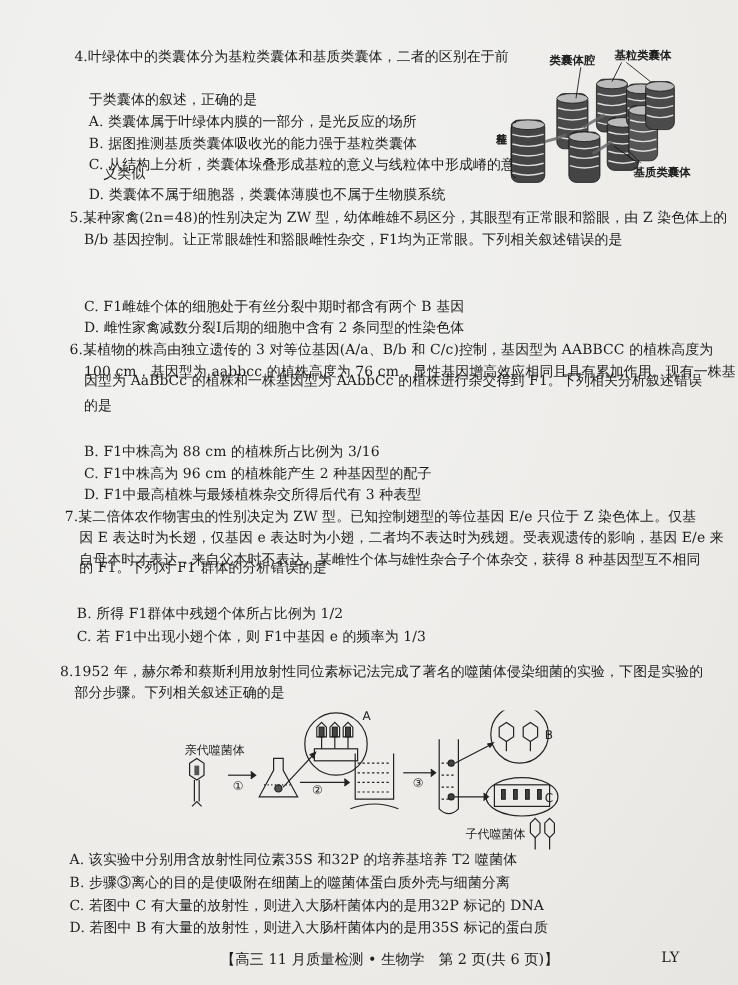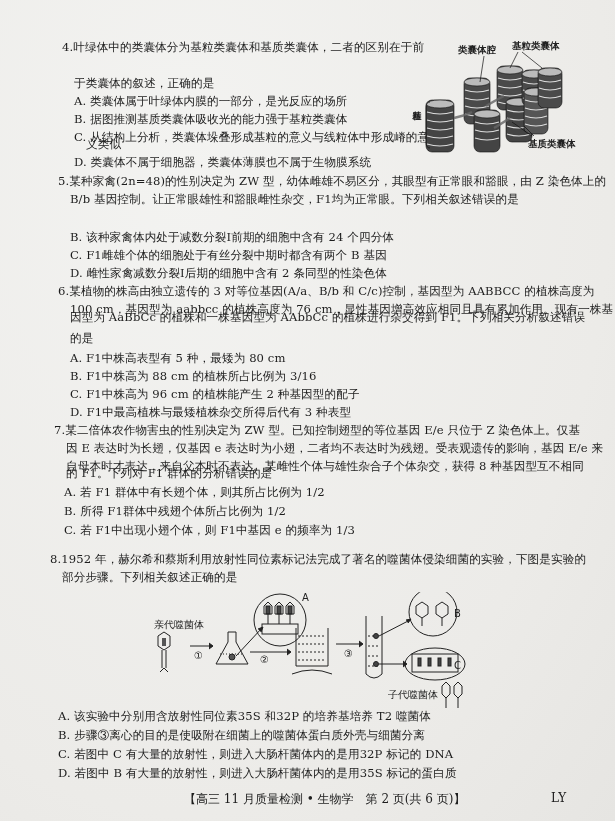--- a/index.html
+++ b/index.html
@@ -146,38 +146,35 @@
       </g>
     </svg>
     <span class="lbl" style="left:34px;top:6px">类囊体腔</span>
     <span class="lbl" style="left:88px;top:2px">基粒类囊体</span>
     <span class="lbl" style="left:104px;top:100px">基质类囊体</span>
     <span class="vlbl" style="left:-14px;top:66px">基粒</span>
   </div>
 
   <div class="line" style="left:58px;top:174px"><span>5.</span><span>某种家禽(2n=48)的性别决定为 ZW 型，幼体雌雄不易区分，其眼型有正常眼和豁眼，由 Z 染色体上的</span></div>
   <div class="line" style="left:70px;top:192px">B/b 基因控制。让正常眼雄性和豁眼雌性杂交，F1均为正常眼。下列相关叙述错误的是</div>
-  <div class="line" style="left:70px;top:230px">B. 该种家禽体内处于减数分裂Ⅰ前期的细胞中含有 24 个四分体</div>
   <div class="line" style="left:70px;top:248px">C. F1雌雄个体的细胞处于有丝分裂中期时都含有两个 B 基因</div>
   <div class="line" style="left:70px;top:266px">D. 雌性家禽减数分裂Ⅰ后期的细胞中含有 2 条同型的性染色体</div>
 
   <div class="line" style="left:58px;top:284px"><span>6.</span><span>某植物的株高由独立遗传的 3 对等位基因(A/a、B/b 和 C/c)控制，基因型为 AABBCC 的植株高度为</span></div>
   <div class="line" style="left:70px;top:302px">100 cm，基因型为 aabbcc 的植株高度为 76 cm，显性基因增高效应相同且具有累加作用。现有一株基</div>
   <div class="line" style="left:70px;top:310px">因型为 AaBbCc 的植株和一株基因型为 AAbbCc 的植株进行杂交得到 F1。下列相关分析叙述错误</div>
   <div class="line" style="left:70px;top:331px">的是</div>
-  <div class="line" style="left:70px;top:351px">A. F1中株高表型有 5 种，最矮为 80 cm</div>
   <div class="line" style="left:70px;top:369px">B. F1中株高为 88 cm 的植株所占比例为 3/16</div>
   <div class="line" style="left:70px;top:387px">C. F1中株高为 96 cm 的植株能产生 2 种基因型的配子</div>
   <div class="line" style="left:70px;top:405px">D. F1中最高植株与最矮植株杂交所得后代有 3 种表型</div>
 
   <div class="line" style="left:54px;top:423px"><span>7.</span><span>某二倍体农作物害虫的性别决定为 ZW 型。已知控制翅型的等位基因 E/e 只位于 Z 染色体上。仅基</span></div>
   <div class="line" style="left:66px;top:441px">因 E 表达时为长翅，仅基因 e 表达时为小翅，二者均不表达时为残翅。受表观遗传的影响，基因 E/e 来</div>
   <div class="line" style="left:66px;top:459px">自母本时才表达，来自父本时不表达。某雌性个体与雄性杂合子个体杂交，获得 8 种基因型互不相同</div>
   <div class="line" style="left:66px;top:466px">的 F1。下列对 F1 群体的分析错误的是</div>
-  <div class="line" style="left:64px;top:485px">A. 若 F1 群体中有长翅个体，则其所占比例为 1/2</div>
   <div class="line" style="left:64px;top:504px">B. 所得 F1群体中残翅个体所占比例为 1/2</div>
   <div class="line" style="left:64px;top:523px">C. 若 F1中出现小翅个体，则 F1中基因 e 的频率为 1/3</div>
 
   <div class="line" style="left:50px;top:552px"><span>8.</span><span>1952 年，赫尔希和蔡斯利用放射性同位素标记法完成了著名的噬菌体侵染细菌的实验，下图是实验的</span></div>
   <div class="line" style="left:62px;top:570px">部分步骤。下列相关叙述正确的是</div>
 
   <div class="fig2">
     <svg width="320" height="118" viewBox="0 0 320 118">
       <g stroke="#222" stroke-width="1" fill="none">
 

